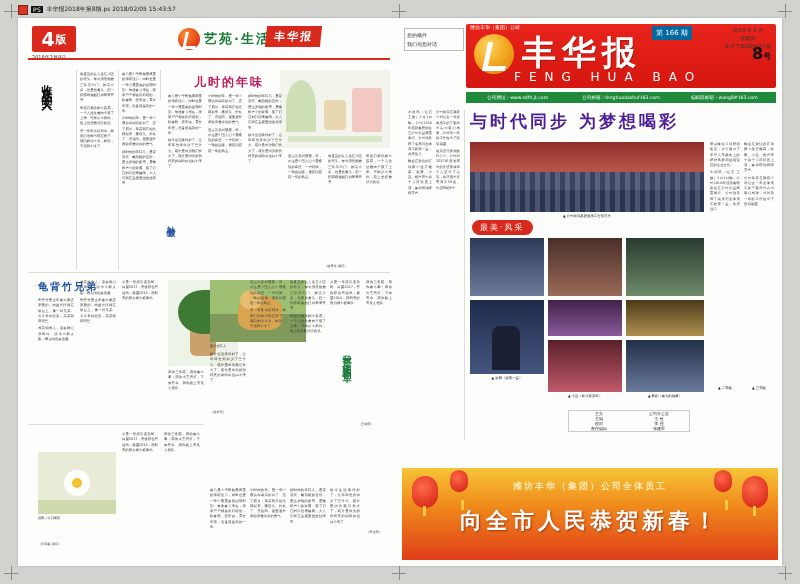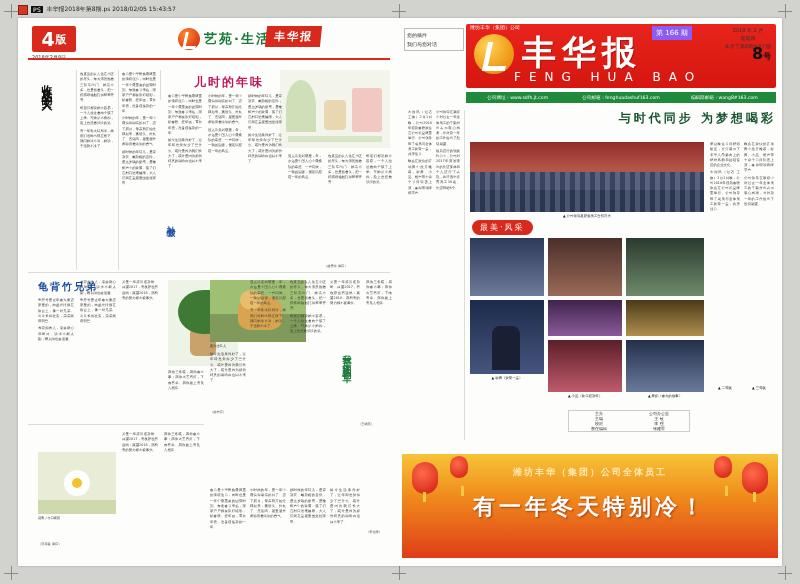--- a/index.html
+++ b/index.html
@@ -106,31 +106,31 @@
     position:absolute;left:300px;top:14px;color:#fff;font-size:7px;line-height:1.7;
     writing-mode:horizontal-tb;text-align:right;width:74px;
   }
   .mast-left{
     position:absolute;left:4px;top:10px;width:60px;font-size:5px;color:#333;line-height:1.7;
   }
   .mast-right{
     position:absolute;left:318px;top:8px;width:60px;font-size:5px;color:#333;line-height:1.6;text-align:center;
   }
   .issueno{
-    position:absolute;left:252px;top:8px;background:#8b5cf6;color:#fff;font-size:7px;padding:2px 4px;
+    position:absolute;left:252px;top:8px;background:#0369a1;color:#fff;font-size:7px;padding:2px 4px;
   }
   .bignum{position:absolute;left:352px;top:26px;font-size:16px;font-weight:bold;color:#111;}
   .infobar{
     position:absolute;left:66px;top:74px;width:310px;height:11px;background:#1f8a3c;color:#fff;
     display:flex;align-items:center;font-size:4.6px;
   }
   .infobar div{flex:1;text-align:center;}
   .rp-title{
-    position:absolute;left:70px;top:92px;width:306px;text-align:right;
-    color:#14532d;font-size:12px;font-weight:bold;letter-spacing:3px;
+    position:absolute;left:70px;top:92px;width:306px;text-align:left;
+    color:#4c1d95;font-size:17px;font-weight:bold;letter-spacing:3px;
   }
   .rp-sub{
     position:absolute;left:70px;top:112px;width:306px;text-align:center;
     color:#222;font-size:6.5px;
   }
   .photo{position:absolute;overflow:hidden;background:#8899aa;}
   .pcapline{position:absolute;font-size:3.4px;color:#222;text-align:center;}
   .ad-line1{
     position:absolute;left:0;top:12px;width:100%;text-align:center;color:#ffe9b0;
     font-size:9px;font-weight:bold;letter-spacing:2px;
@@ -404,24 +404,24 @@
         </div>
         <div style="flex:1;text-align:center;">
           <div>公司办公室</div>
           <div>王 敏</div>
           <div>李 强</div>
           <div>张建军</div>
         </div>
       </div>
     </div>
 
-    <div style="position:absolute;left:384px;top:436px;width:376px;height:104px;
+    <div style="position:absolute;left:384px;top:450px;width:376px;height:92px;
                 background:linear-gradient(180deg,#f6c437 0%,#f08c1c 40%,#df3d18 100%);overflow:hidden;">
       <div class="lantern" style="left:10px;top:8px;"></div>
       <div class="lantern" style="left:340px;top:8px;"></div>
       <div class="lantern" style="left:48px;top:2px;width:18px;height:22px;"></div>
       <div class="lantern" style="left:312px;top:2px;width:18px;height:22px;"></div>
       <div class="ad-line1">潍坊丰华（集团）公司全体员工</div>
-      <div class="ad-line2">有一年冬天特别冷！</div>
+      <div class="ad-line2">向全市人民恭贺新春！</div>
     </div>
 
   </div>
 </div>
 
 </body></html>

